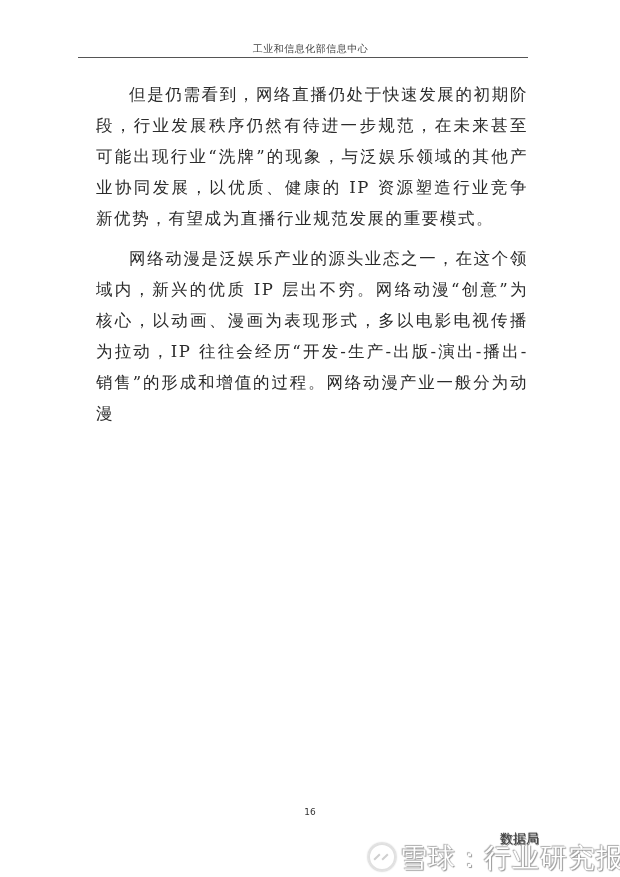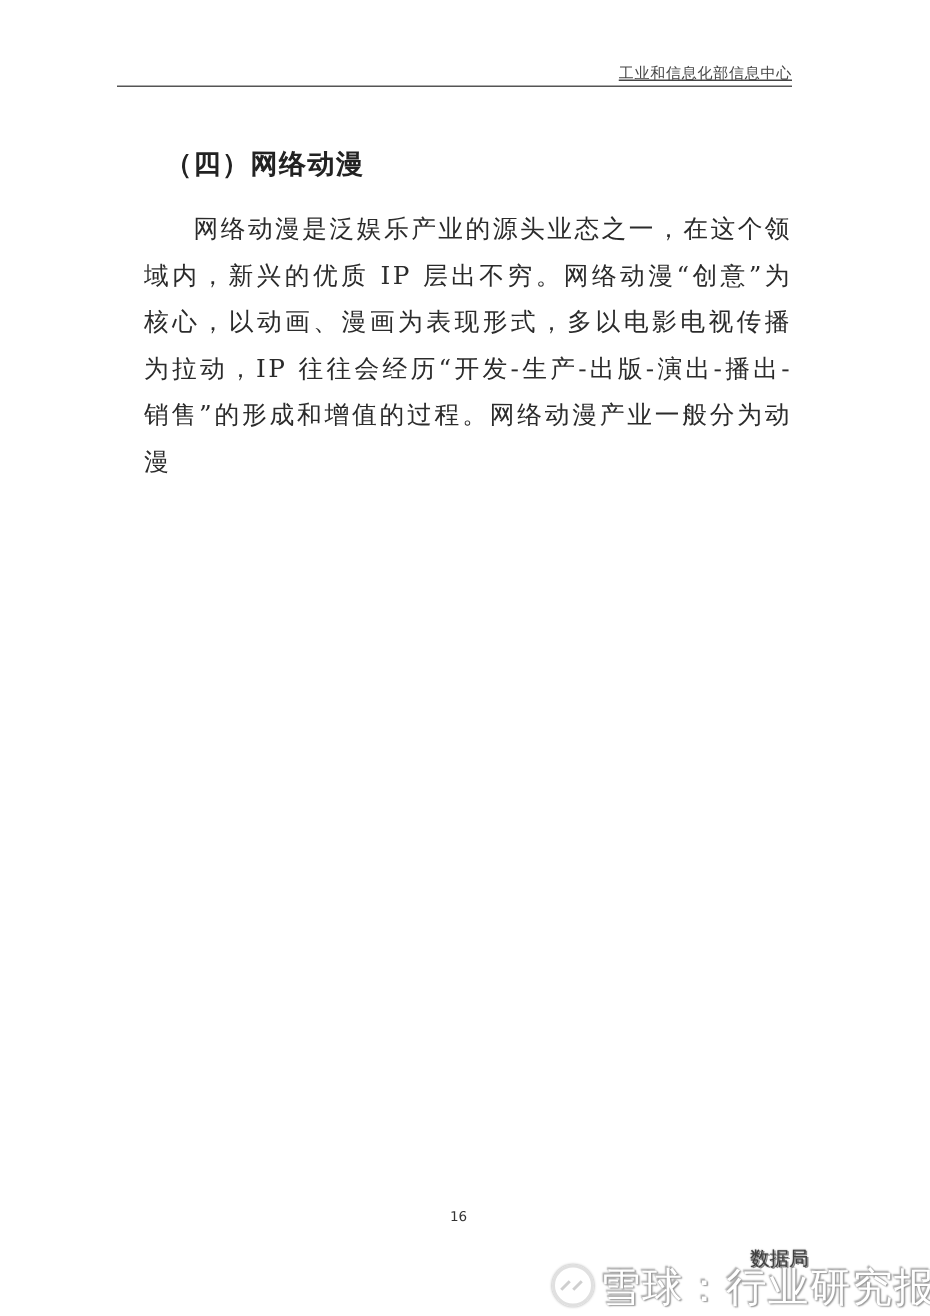--- a/index.html
+++ b/index.html
@@ -1,39 +1,39 @@
 <!DOCTYPE html>
 <html><head>
 <meta charset="utf-8">
 <style>
   html, body { margin: 0; padding: 0; }
   body {
     width: 620px; height: 877px; background: #ffffff; position: relative; overflow: hidden;
     font-family: "DejaVu Serif", "Liberation Serif", serif; color: #2b2b2b;
   }
   .header {
-    position: absolute; left: 93px; top: 42px; width: 435px; text-align: right;
-    font-size: 10px; color: #444; letter-spacing: 0.5px; text-decoration: underline;
+    position: absolute; left: 93px; top: 42px; width: 435px; text-align: center;
+    font-size: 10px; color: #444; letter-spacing: 0.5px;
   }
   .header-rule {
     position: absolute; left: 78px; top: 57px; width: 450px; height: 0;
     border-top: 1px solid #555;
   }
   .body-text {
     position: absolute; left: 96px; top: 79px; width: 432px;
     font-size: 16.5px; line-height: 31px; letter-spacing: 1.6px; text-align: justify;
   }
   .para { margin: 0 0 9px 0; text-indent: 2em; }
   .heading {
     font-family: "DejaVu Sans", "Liberation Sans", sans-serif;
     font-weight: bold; font-size: 18px; color: #222; margin: 16px 0 12px 14px; letter-spacing: 1px;
     line-height: 30px;
   }
   .page-number {
-    position: absolute; left: 300px; top: 807px; width: 20px; text-align: left;
+    position: absolute; left: 300px; top: 807px; width: 20px; text-align: center;
     font-family: "DejaVu Sans", sans-serif; font-size: 9px; color: #333;
   }
   .watermark {
     position: absolute; left: 368px; top: 834px; width: 252px; height: 42px;
     font-family: "DejaVu Sans", sans-serif;
   }
   .wm-logo {
     position: absolute; left: 0; top: 9px; width: 24px; height: 24px; border-radius: 50%;
     border: 2px solid #e0e0e0; box-shadow: 0 0 2px #9a9a9a;
   }
@@ -52,21 +52,21 @@
     text-shadow: 0 0 1px #707070, 1px 1px 0 #888; white-space: nowrap;
   }
 </style>
 </head>
 <body>
 
 <div class="header">工业和信息化部信息中心</div>
 <div class="header-rule"></div>
 
 <div class="body-text">
-  <div class="heading">（四）网络动漫</div>
+  <p class="para">但是仍需看到，网络直播仍处于快速发展的初期阶段，行业发展秩序仍然有待进一步规范，在未来甚至可能出现行业“洗牌”的现象，与泛娱乐领域的其他产业协同发展，以优质、健康的 IP 资源塑造行业竞争新优势，有望成为直播行业规范发展的重要模式。</p>
   <p class="para">网络动漫是泛娱乐产业的源头业态之一，在这个领域内，新兴的优质 IP 层出不穷。网络动漫“创意”为核心，以动画、漫画为表现形式，多以电影电视传播为拉动，IP 往往会经历“开发-生产-出版-演出-播出-销售”的形成和增值的过程。网络动漫产业一般分为动漫</p>
 </div>
 
 <div class="page-number">16</div>
 
 <div class="watermark">
   <span class="wm-logo"></span>
   <span class="wm-main">雪球：行业研究报告</span>
   <span class="wm-sub">数据局</span>
 </div>

